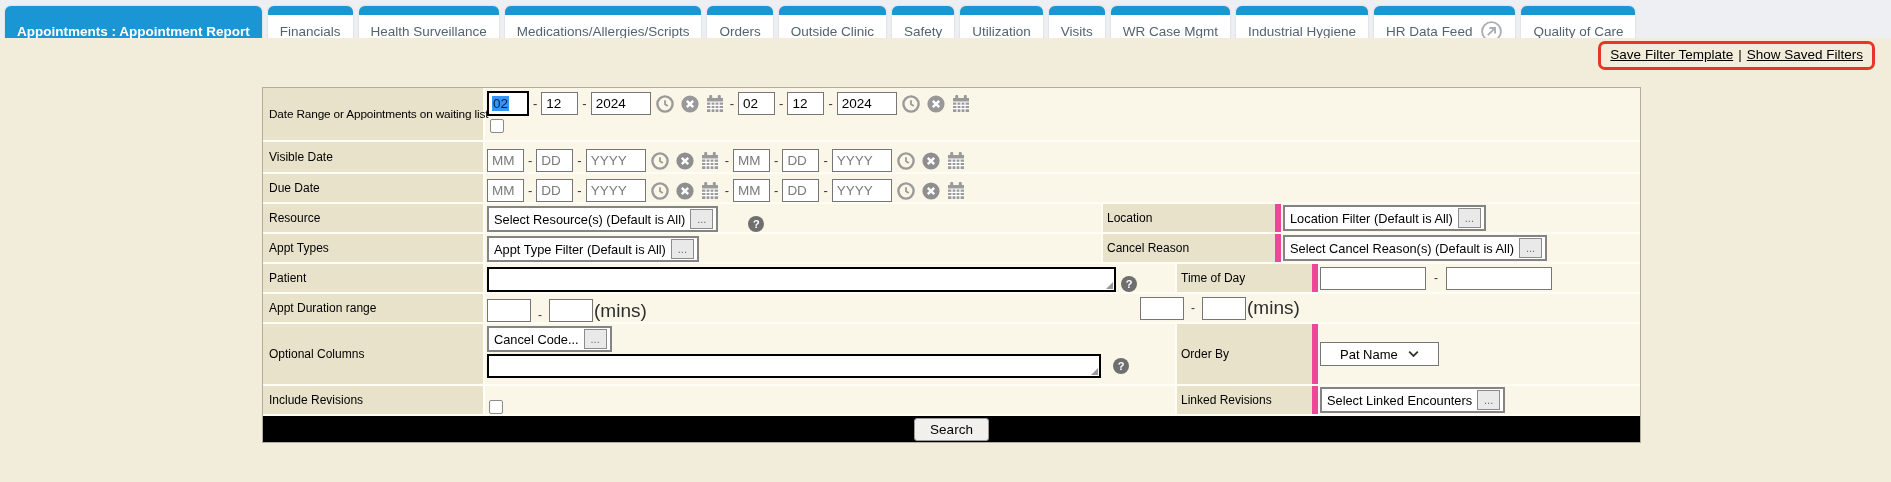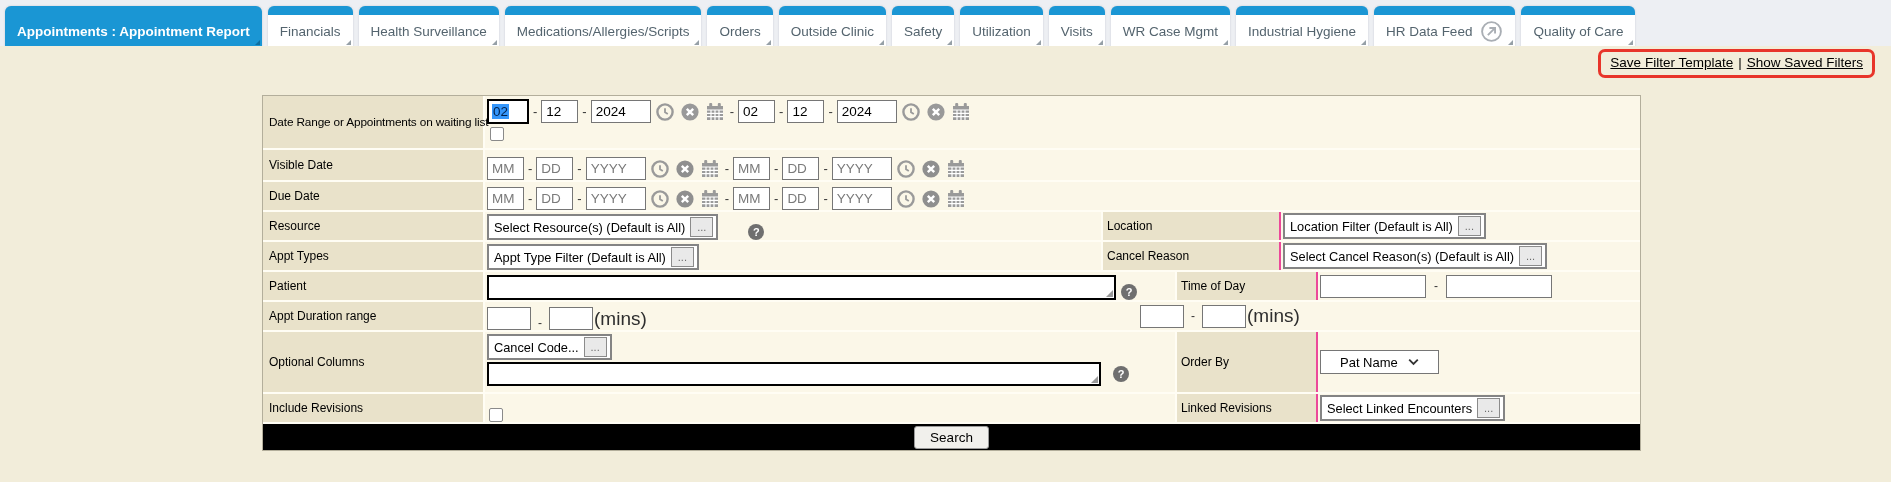--- a/index.html
+++ b/index.html
@@ -22,21 +22,21 @@
     box-shadow:0 0 2px rgba(120,130,140,.35);
   }
   .tab.active { background:#1a96d4; color:#fff; font-weight:bold; }
   .tab-corner {
     position:absolute; right:2px; bottom:2px; width:0; height:0;
     border-left:5px solid transparent; border-bottom:5px solid #96a0a7;
   }
   .tab.active .tab-corner { border-bottom-color:#0f6fa0; }
   .ext-icn { display:inline-flex; margin-left:8px; }
   
-  .content { position:absolute; top:46px; left:0; width:1891px; height:429px; background:#f2edda; }
+  .content { position:absolute; top:38px; left:0; width:1891px; height:429px; background:#f2edda; }
   .filter-links {
     position:absolute; top:3px; right:16px;
     border:3px solid #e8352a; border-radius:7px; padding:3px 9px 5px 9px;
     font-size:13.5px; color:#000; background:transparent; white-space:nowrap;
   }
   .filter-links a { color:#000; text-decoration:underline; cursor:pointer; }
   .filter-links .divider { margin:0 5px; }
   
   .ftable {
     position:absolute; left:262px; top:49px; width:1379px;
@@ -49,21 +49,21 @@
     width:222px; background:#e9e2ca; border-right:2px solid #fffdf4;
     display:flex; align-items:center; padding-left:6px; flex-shrink:0;
   }
   .lcell.tight { font-size:11.8px; letter-spacing:-0.15px; white-space:nowrap; }
   .lval { display:flex; align-items:flex-end; padding-left:2px; }
   .lval.w616{ width:616px; flex-shrink:0; }
   .lval.w653{ width:653px; flex-shrink:0; }
   .lval.grow{ flex:1; }
   .lval.col { flex-direction:column; align-items:flex-start; justify-content:flex-start; }
   .rlabel {
-    background:#e9e2ca; border-left:2px solid #fffdf4; border-right:2px solid #ec4899;
+    background:#e9e2ca; border-left:2px solid #fffdf4; border-right:6px solid #ec4899;
     display:flex; align-items:center; padding-left:4px; flex-shrink:0;
   }
   .rlabel.wide { width:180px; }
   .rlabel.narrow { width:143px; margin-left:37px; }
   .rvalue { flex:1; display:flex; align-items:center; padding-left:2px; }
   
   .dgroup { display:flex; align-items:center; gap:3px; font-size:13px; }
   .di {
     height:23px; border:1px solid #767676; background:#fff;
     font-family:inherit; font-size:13.5px; padding:1px 2px 1px 4px;

